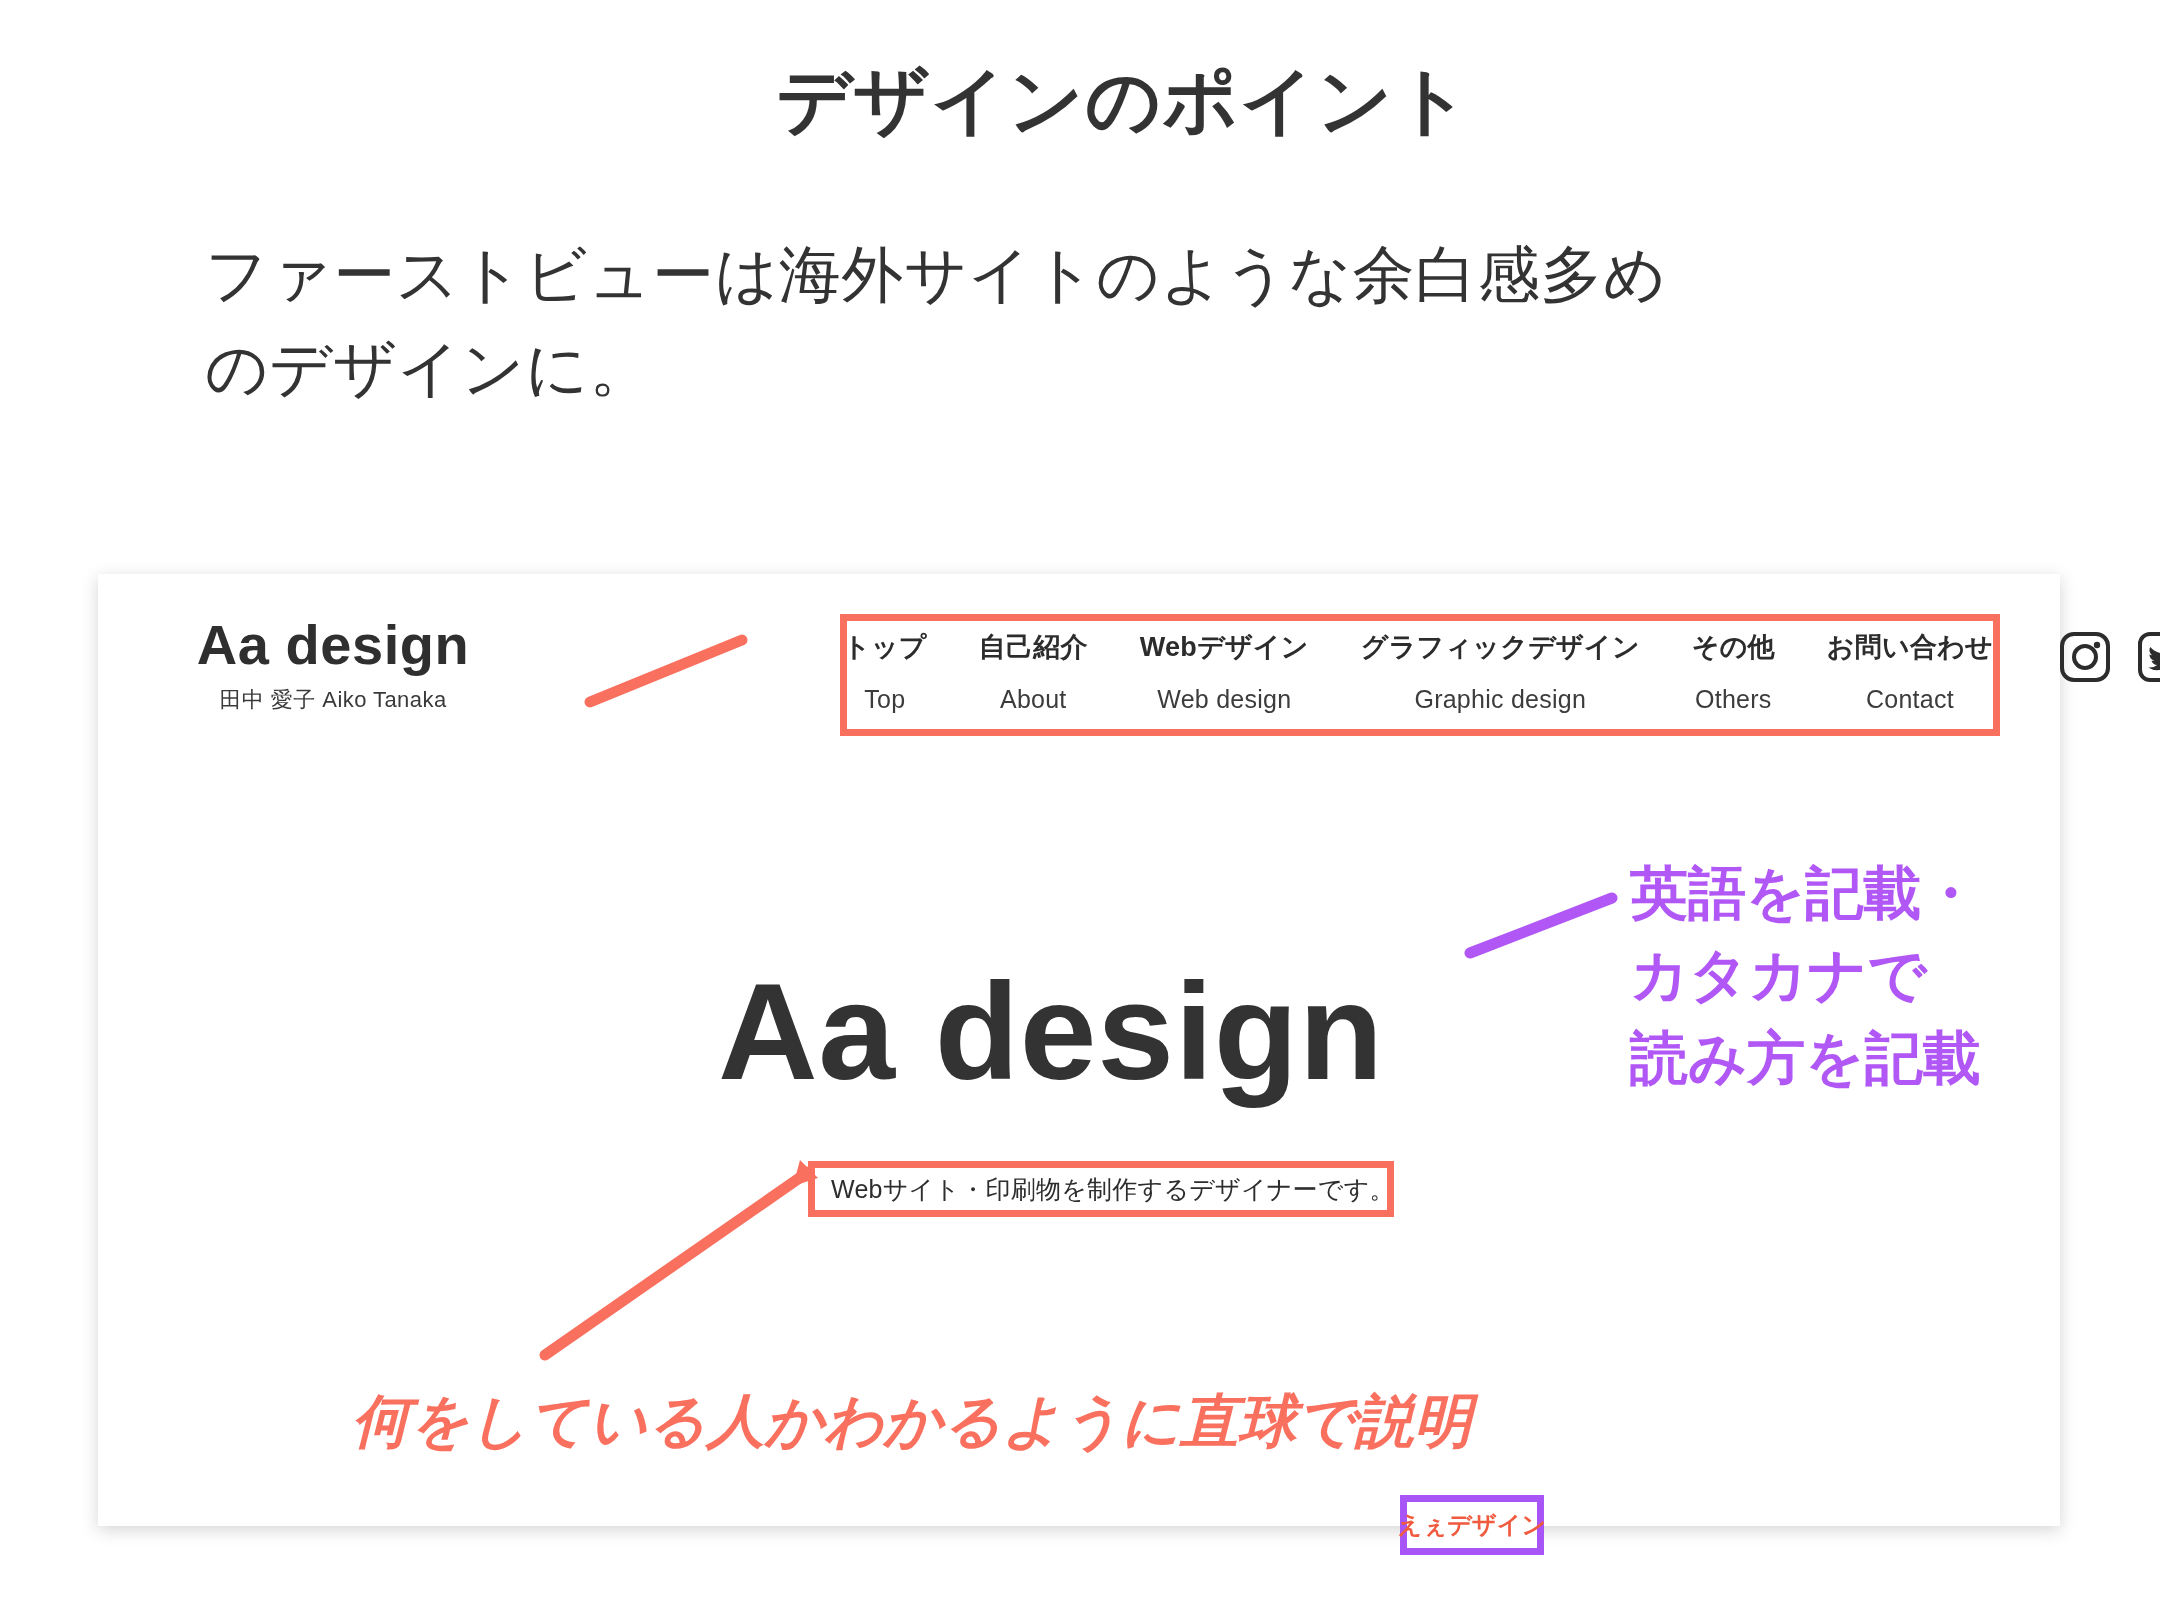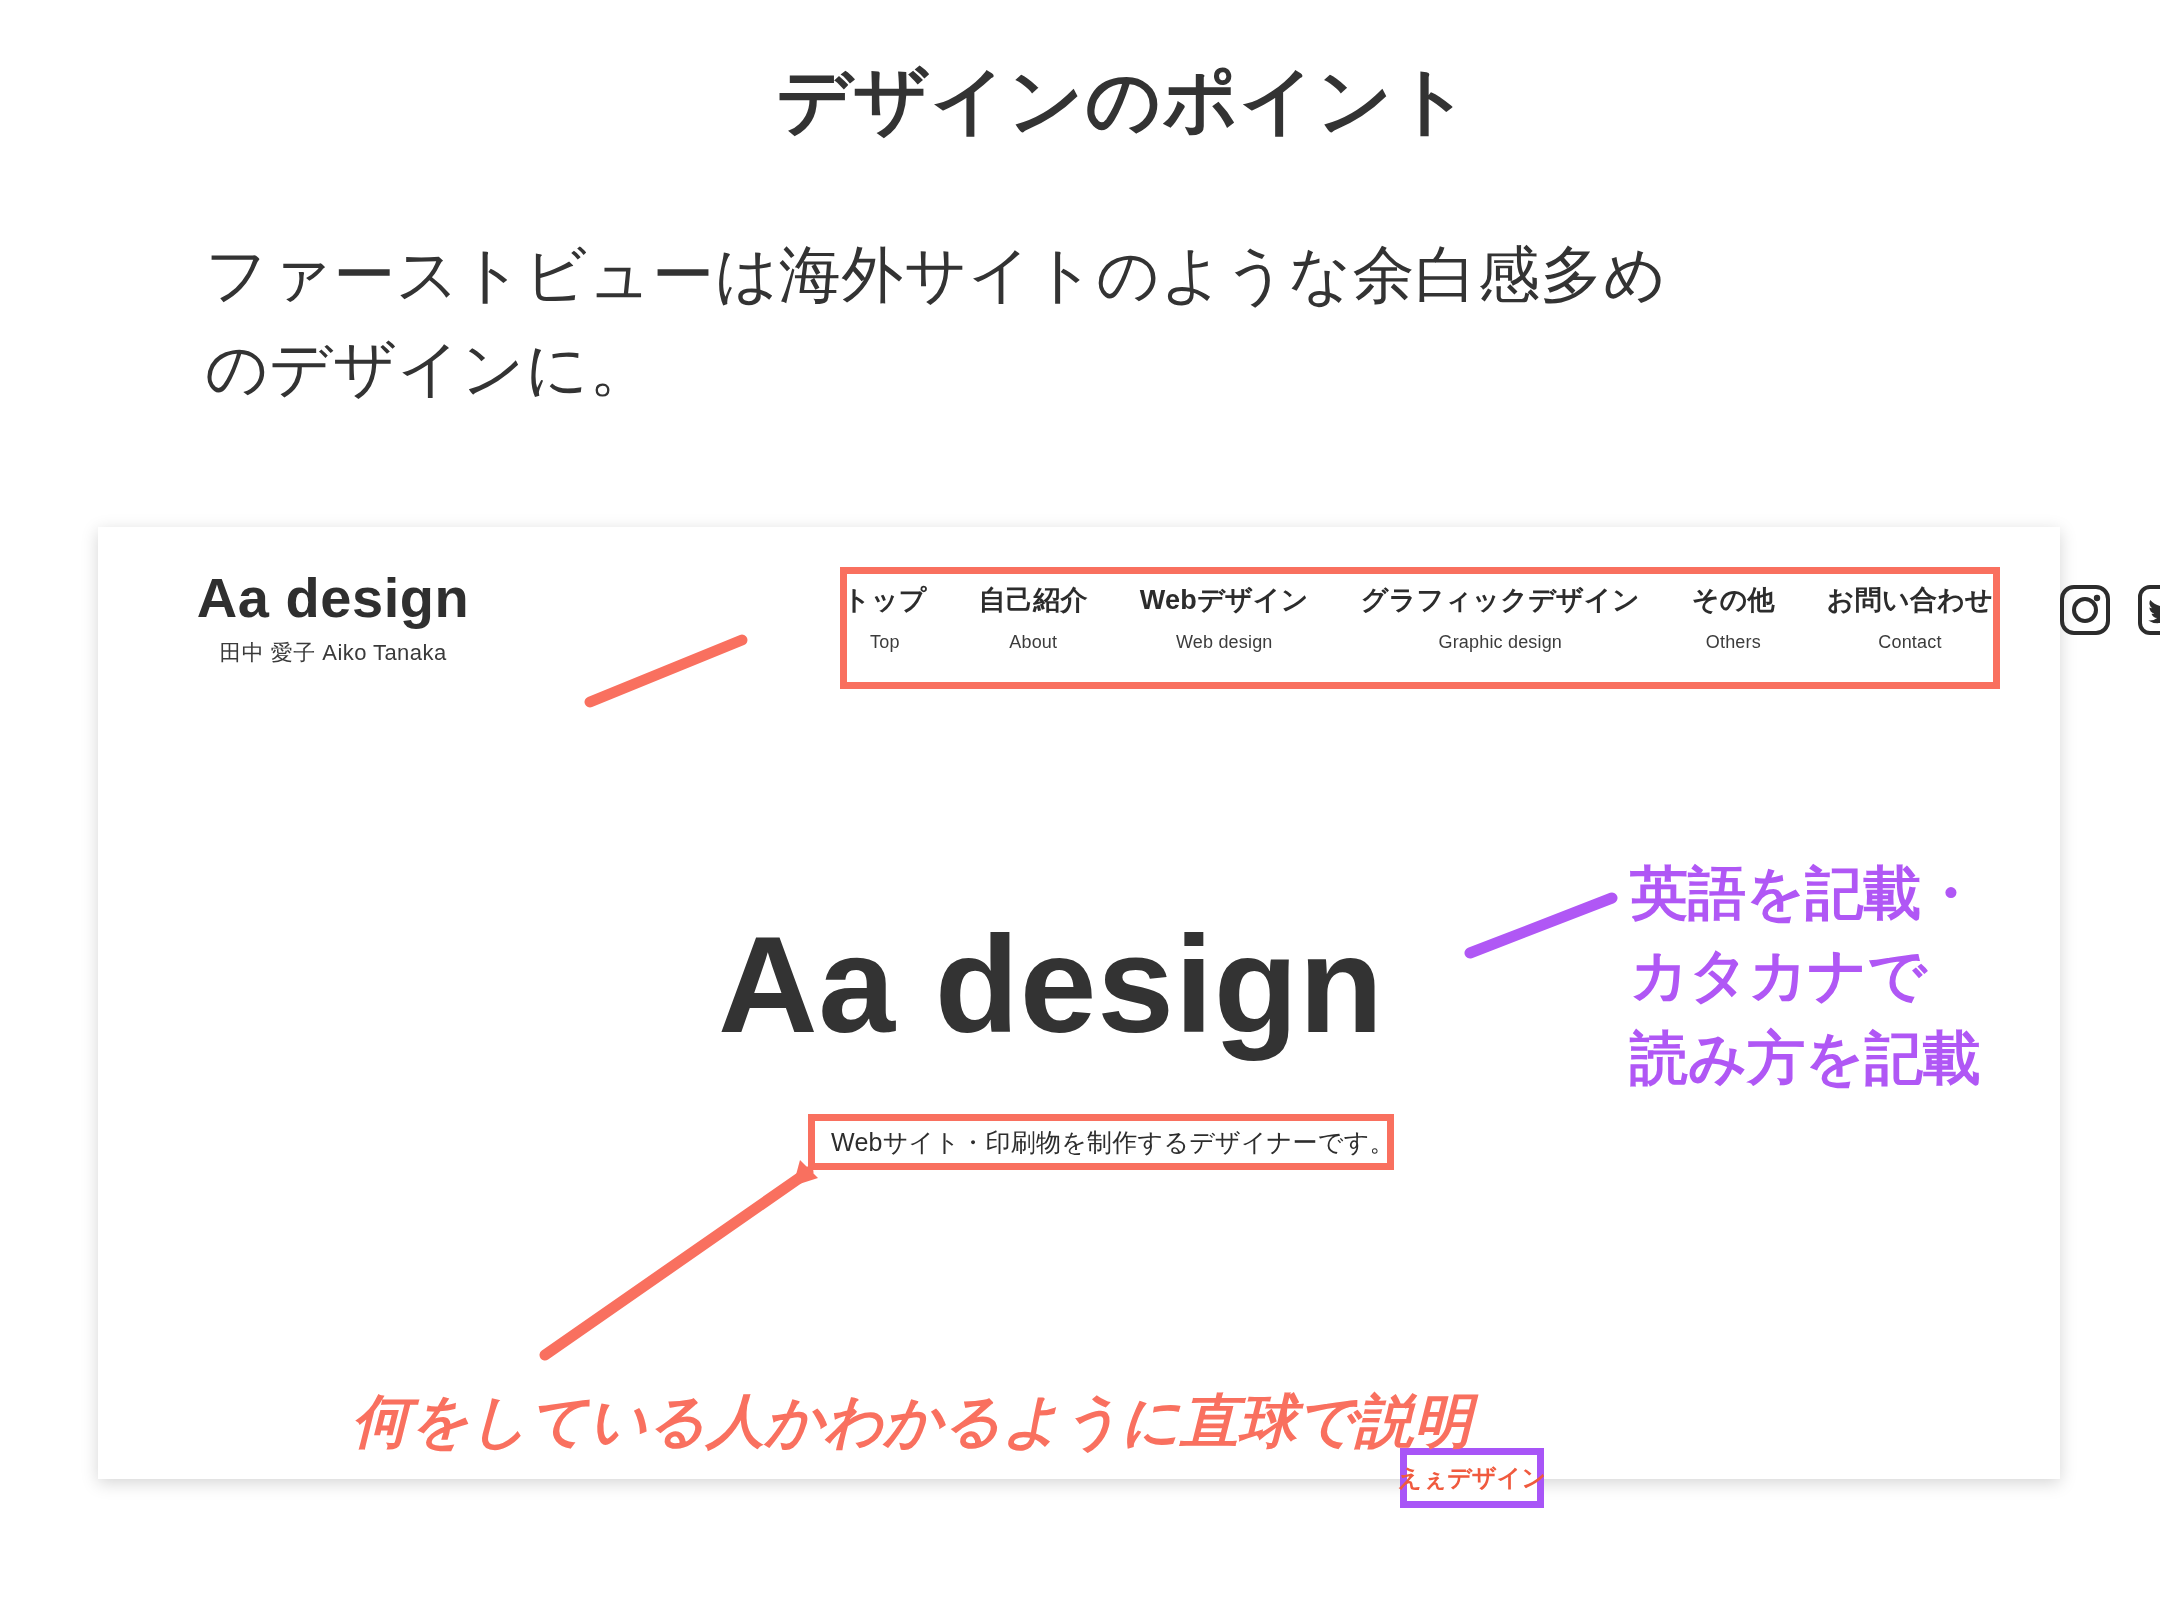--- a/index.html
+++ b/index.html
@@ -43,21 +43,21 @@
     line-height: 1.52;
     color: #333333;
     letter-spacing: 0.01em;
   }
   .slide-lead .ln { display: block; }
 
   
   .site-card {
     position: absolute;
     left: 98px;
-    top: 527px;
+    top: 574px;
     width: 1962px;
     height: 952px;
     background: #ffffff;
     box-shadow: 0 4px 16px rgba(0,0,0,0.17);
   }
 
   .brand {
     position: absolute;
     left: 85px;
     top: 42px;
@@ -100,22 +100,22 @@
     cursor: pointer;
   }
   .nav-ja {
     font-size: 27px;
     font-weight: 700;
     color: #2c2c2c;
     white-space: nowrap;
     letter-spacing: 0.01em;
   }
   .nav-en {
-    margin-top: 14px;
-    font-size: 18px;
+    margin-top: 20px;
+    font-size: 25px;
     font-weight: 400;
     color: #3c3c3c;
     white-space: nowrap;
     letter-spacing: 0.01em;
   }
   .social {
     display: flex;
     gap: 26px;
     margin-left: 66px;
     margin-top: 2px;

